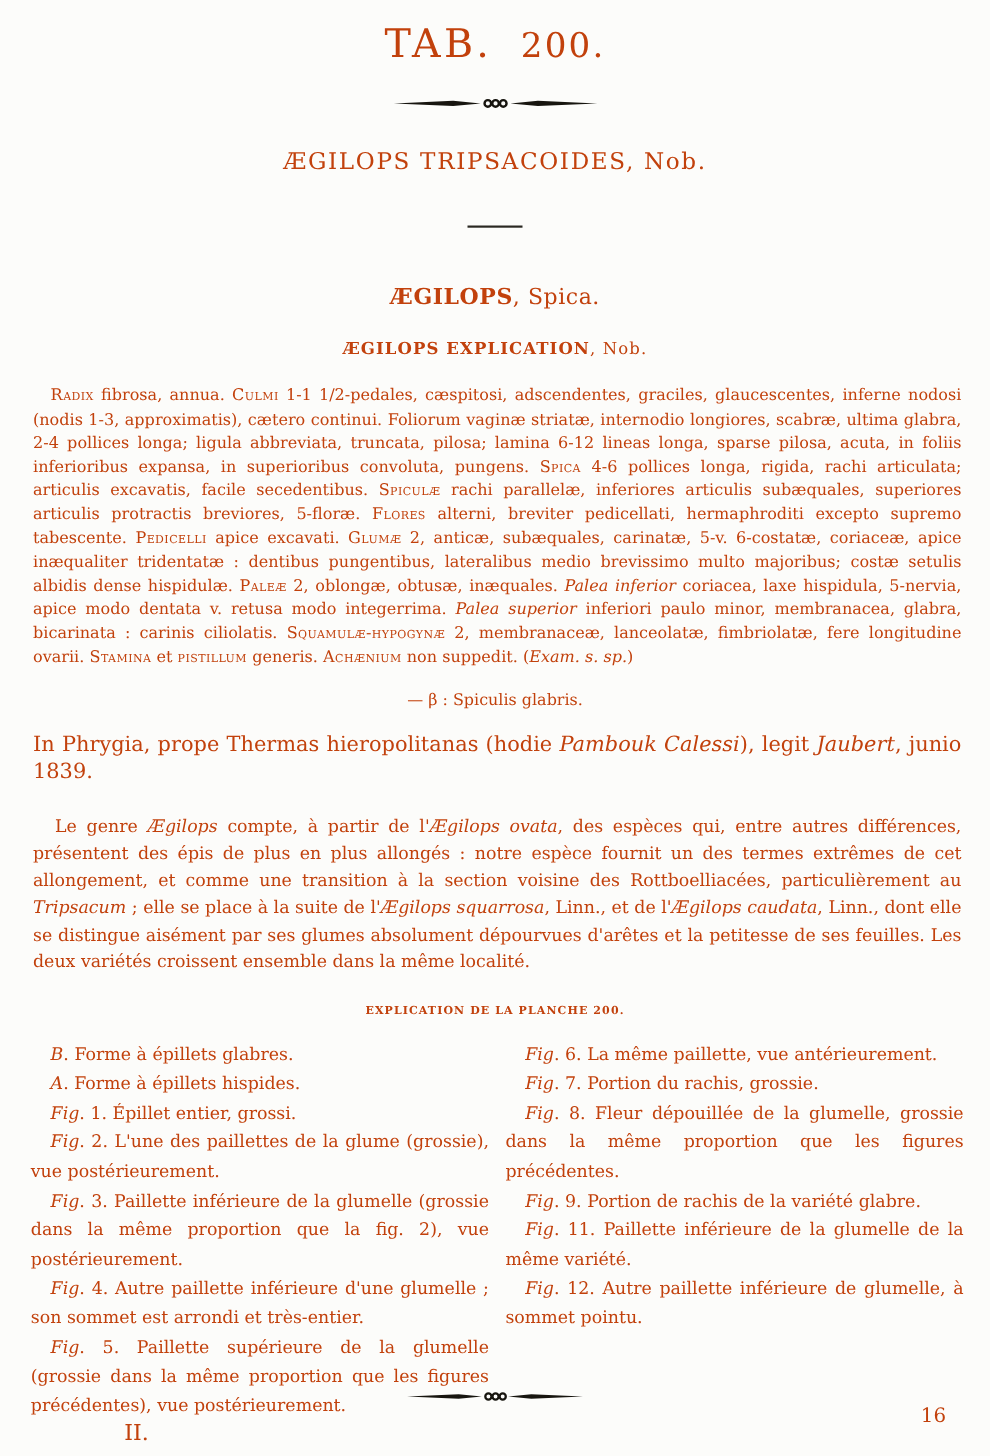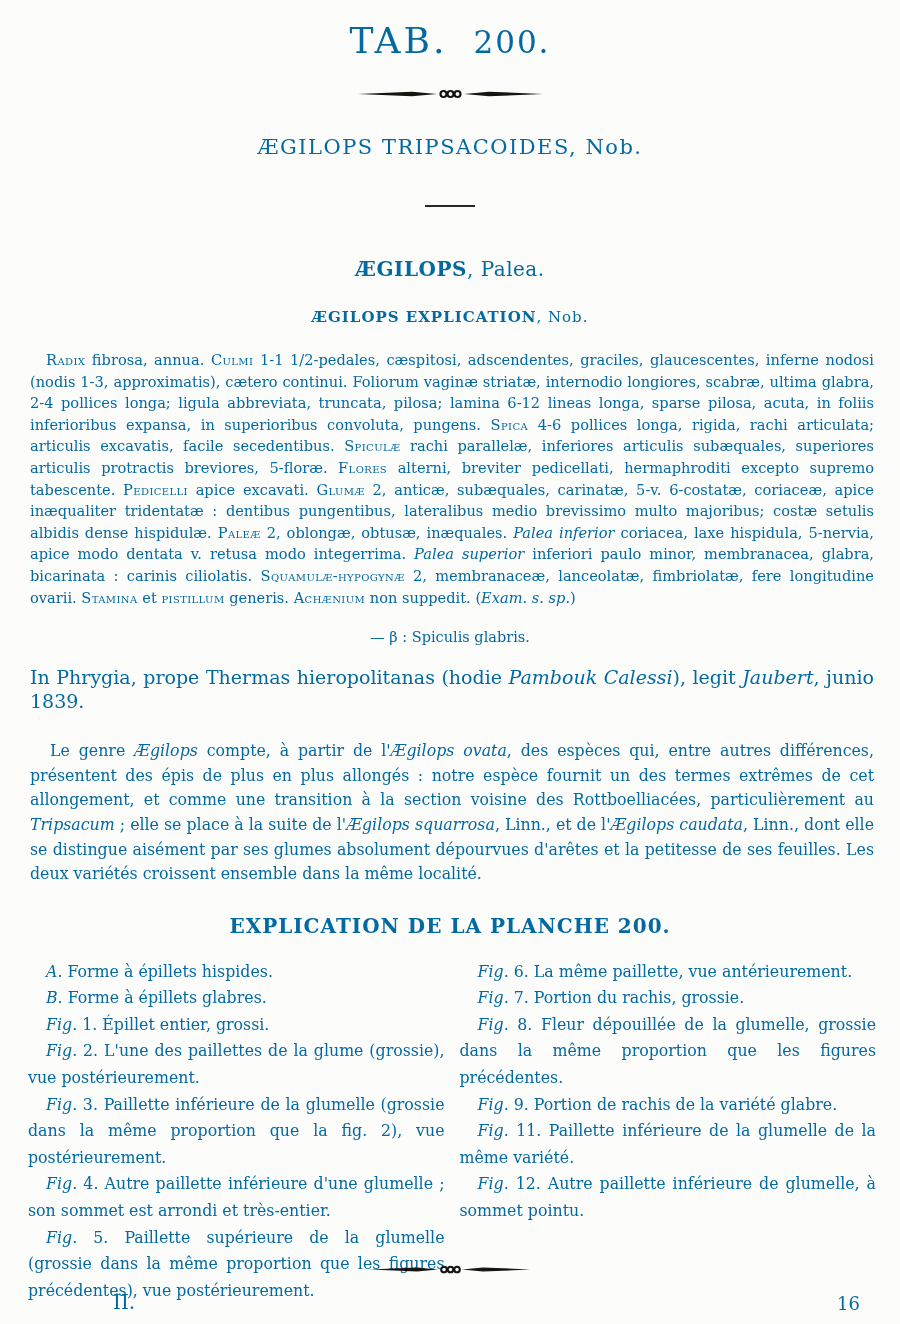--- a/index.html
+++ b/index.html
@@ -1,18 +1,18 @@
 <!DOCTYPE html>
 <html lang="fr"><head>
 <meta charset="utf-8">
 <style>
   html,body{margin:0;padding:0;background:#e9e9e7;}
   .page{
     width:900px;height:1324px;margin:0 auto;position:relative;overflow:hidden;
-    background:#fcfcfa;color:#0369a1;
+    background:#fcfcfa;color:#c2410c;
     font-family:"DejaVu Serif","Liberation Serif",serif;
   }
   
   .s-i{font-style:italic;}
   .s-b{font-weight:bold;}
   .s-sc{font-variant:small-caps;letter-spacing:.4px;margin-top:24px;}
 
   .tab-title{
     margin:0;padding-top:20px;text-align:center;font-weight:normal;
     font-size:36px;letter-spacing:3px;
@@ -42,31 +42,31 @@
   .beta-note{margin:21px 0 0;text-align:center;font-size:14.5px;}
   .locality{
     margin:20px 26px 16px 30px;font-size:19px;line-height:24px;
     text-align:justify;text-align-last:justify;
   }
   .french-para{
     margin:26px 26px 0 30px;font-size:15.8px;line-height:24.6px;
     text-align:justify;text-indent:20px;
   }
   .plate-heading{
-    margin:27px 0 0;text-align:center;font-size:20px;font-weight:bold;letter-spacing:1px;
+    margin:27px 0 0;text-align:center;font-size:10px;font-weight:bold;letter-spacing:1px;
   }
   .figures{display:flex;gap:15px;margin:21px 24px 0 28px;}
   .figures .col{flex:1;min-width:0;}
   .fig-entry{
     margin:0;font-size:15.8px;line-height:26.6px;
     text-align:justify;text-indent:18px;
   }
   .divider-bottom{position:absolute;left:0;right:0;bottom:48px;margin:0;}
   .footer-left{position:absolute;left:74px;bottom:10px;font-size:20px;margin-left:39px;}
-  .footer-right{position:absolute;right:40px;bottom:10px;font-size:18px;}
+  .footer-right{position:absolute;right:40px;bottom:26px;font-size:18px;}
 </style>
 </head>
 <body>
 
 <div class="page">
 
   <h1 class="tab-title"><span>TAB.</span><span class="tab-num">200.</span></h1>
 
   <div class="divider">
     <svg width="185" height="14" viewBox="0 0 185 14">
@@ -75,38 +75,38 @@
       <circle cx="92.5" cy="7" r="3" fill="none" stroke="#17150f" stroke-width="2.2"></circle>
       <circle cx="99.5" cy="7" r="3" fill="none" stroke="#17150f" stroke-width="2.2"></circle>
       <polygon points="185,7 131,4.7 106,7 131,9.3" fill="#17150f"></polygon>
     </svg>
   </div>
 
   <h2 class="main-title">ÆGILOPS TRIPSACOIDES, Nob.</h2>
 
   <div class="rule-short"></div>
 
-  <h3 class="genus-heading"><span class="s-b">ÆGILOPS</span><span>, Palea.</span></h3>
+  <h3 class="genus-heading"><span class="s-b">ÆGILOPS</span><span>, Spica.</span></h3>
 
   <h4 class="species-heading"><span class="s-b">ÆGILOPS EXPLICATION</span><span>, Nob.</span></h4>
 
   <p class="latin-para"><span class="s-sc">Radix</span> fibrosa, annua. <span class="s-sc">Culmi</span> 1-1 1/2-pedales, cæspitosi, adscendentes, graciles, glaucescentes, inferne nodosi (nodis 1-3, approximatis), cætero continui. Foliorum vaginæ striatæ, internodio longiores, scabræ, ultima glabra, 2-4 pollices longa; ligula abbreviata, truncata, pilosa; lamina 6-12 lineas longa, sparse pilosa, acuta, in foliis inferioribus expansa, in superioribus convoluta, pungens. <span class="s-sc">Spica</span> 4-6 pollices longa, rigida, rachi articulata; articulis excavatis, facile secedentibus. <span class="s-sc">Spiculæ</span> rachi parallelæ, inferiores articulis subæquales, superiores articulis protractis breviores, 5-floræ. <span class="s-sc">Flores</span> alterni, breviter pedicellati, hermaphroditi excepto supremo tabescente. <span class="s-sc">Pedicelli</span> apice excavati. <span class="s-sc">Glumæ</span> 2, anticæ, subæquales, carinatæ, 5-v. 6-costatæ, coriaceæ, apice inæqualiter tridentatæ : dentibus pungentibus, lateralibus medio brevissimo multo majoribus; costæ setulis albidis dense hispidulæ. <span class="s-sc">Paleæ</span> 2, oblongæ, obtusæ, inæquales. <span class="s-i">Palea inferior</span> coriacea, laxe hispidula, 5-nervia, apice modo dentata v. retusa modo integerrima. <span class="s-i">Palea superior</span> inferiori paulo minor, membranacea, glabra, bicarinata : carinis ciliolatis. <span class="s-sc">Squamulæ-hypogynæ</span> 2, membranaceæ, lanceolatæ, fimbriolatæ, fere longitudine ovarii. <span class="s-sc">Stamina</span> et <span class="s-sc">pistillum</span> generis. <span class="s-sc">Achænium</span> non suppedit. (<span class="s-i">Exam. s. sp.</span>)</p>
 
   <p class="beta-note">— β : Spiculis glabris.</p>
 
   <p class="locality">In Phrygia, prope Thermas hieropolitanas (hodie <span class="s-i">Pambouk Calessi</span>), legit <span class="s-i">Jaubert</span>, junio 1839.</p>
 
   <p class="french-para">Le genre <span class="s-i">Ægilops</span> compte, à partir de l'<span class="s-i">Ægilops ovata</span>, des espèces qui, entre autres différences, présentent des épis de plus en plus allongés : notre espèce fournit un des termes extrêmes de cet allongement, et comme une transition à la section voisine des Rottboelliacées, particulièrement au <span class="s-i">Tripsacum</span> ; elle se place à la suite de l'<span class="s-i">Ægilops squarrosa</span>, Linn., et de l'<span class="s-i">Ægilops caudata</span>, Linn., dont elle se distingue aisément par ses glumes absolument dépourvues d'arêtes et la petitesse de ses feuilles. Les deux variétés croissent ensemble dans la même localité.</p>
 
   <h5 class="plate-heading">EXPLICATION DE LA PLANCHE 200.</h5>
 
   <div class="figures">
     <div class="col">
+      <p class="fig-entry"><span class="s-i">B</span>. Forme à épillets glabres.</p>
       <p class="fig-entry"><span class="s-i">A</span>. Forme à épillets hispides.</p>
-      <p class="fig-entry"><span class="s-i">B</span>. Forme à épillets glabres.</p>
       <p class="fig-entry"><span class="s-i">Fig</span>. 1. Épillet entier, grossi.</p>
       <p class="fig-entry"><span class="s-i">Fig</span>. 2. L'une des paillettes de la glume (grossie), vue postérieurement.</p>
       <p class="fig-entry"><span class="s-i">Fig</span>. 3. Paillette inférieure de la glumelle (grossie dans la même proportion que la fig. 2), vue postérieurement.</p>
       <p class="fig-entry"><span class="s-i">Fig</span>. 4. Autre paillette inférieure d'une glumelle ; son sommet est arrondi et très-entier.</p>
       <p class="fig-entry"><span class="s-i">Fig</span>. 5. Paillette supérieure de la glumelle (grossie dans la même proportion que les figures précédentes), vue postérieurement.</p>
     </div>
     <div class="col">
       <p class="fig-entry"><span class="s-i">Fig</span>. 6. La même paillette, vue antérieurement.</p>
       <p class="fig-entry"><span class="s-i">Fig</span>. 7. Portion du rachis, grossie.</p>
       <p class="fig-entry"><span class="s-i">Fig</span>. 8. Fleur dépouillée de la glumelle, grossie dans la même proportion que les figures précédentes.</p>

